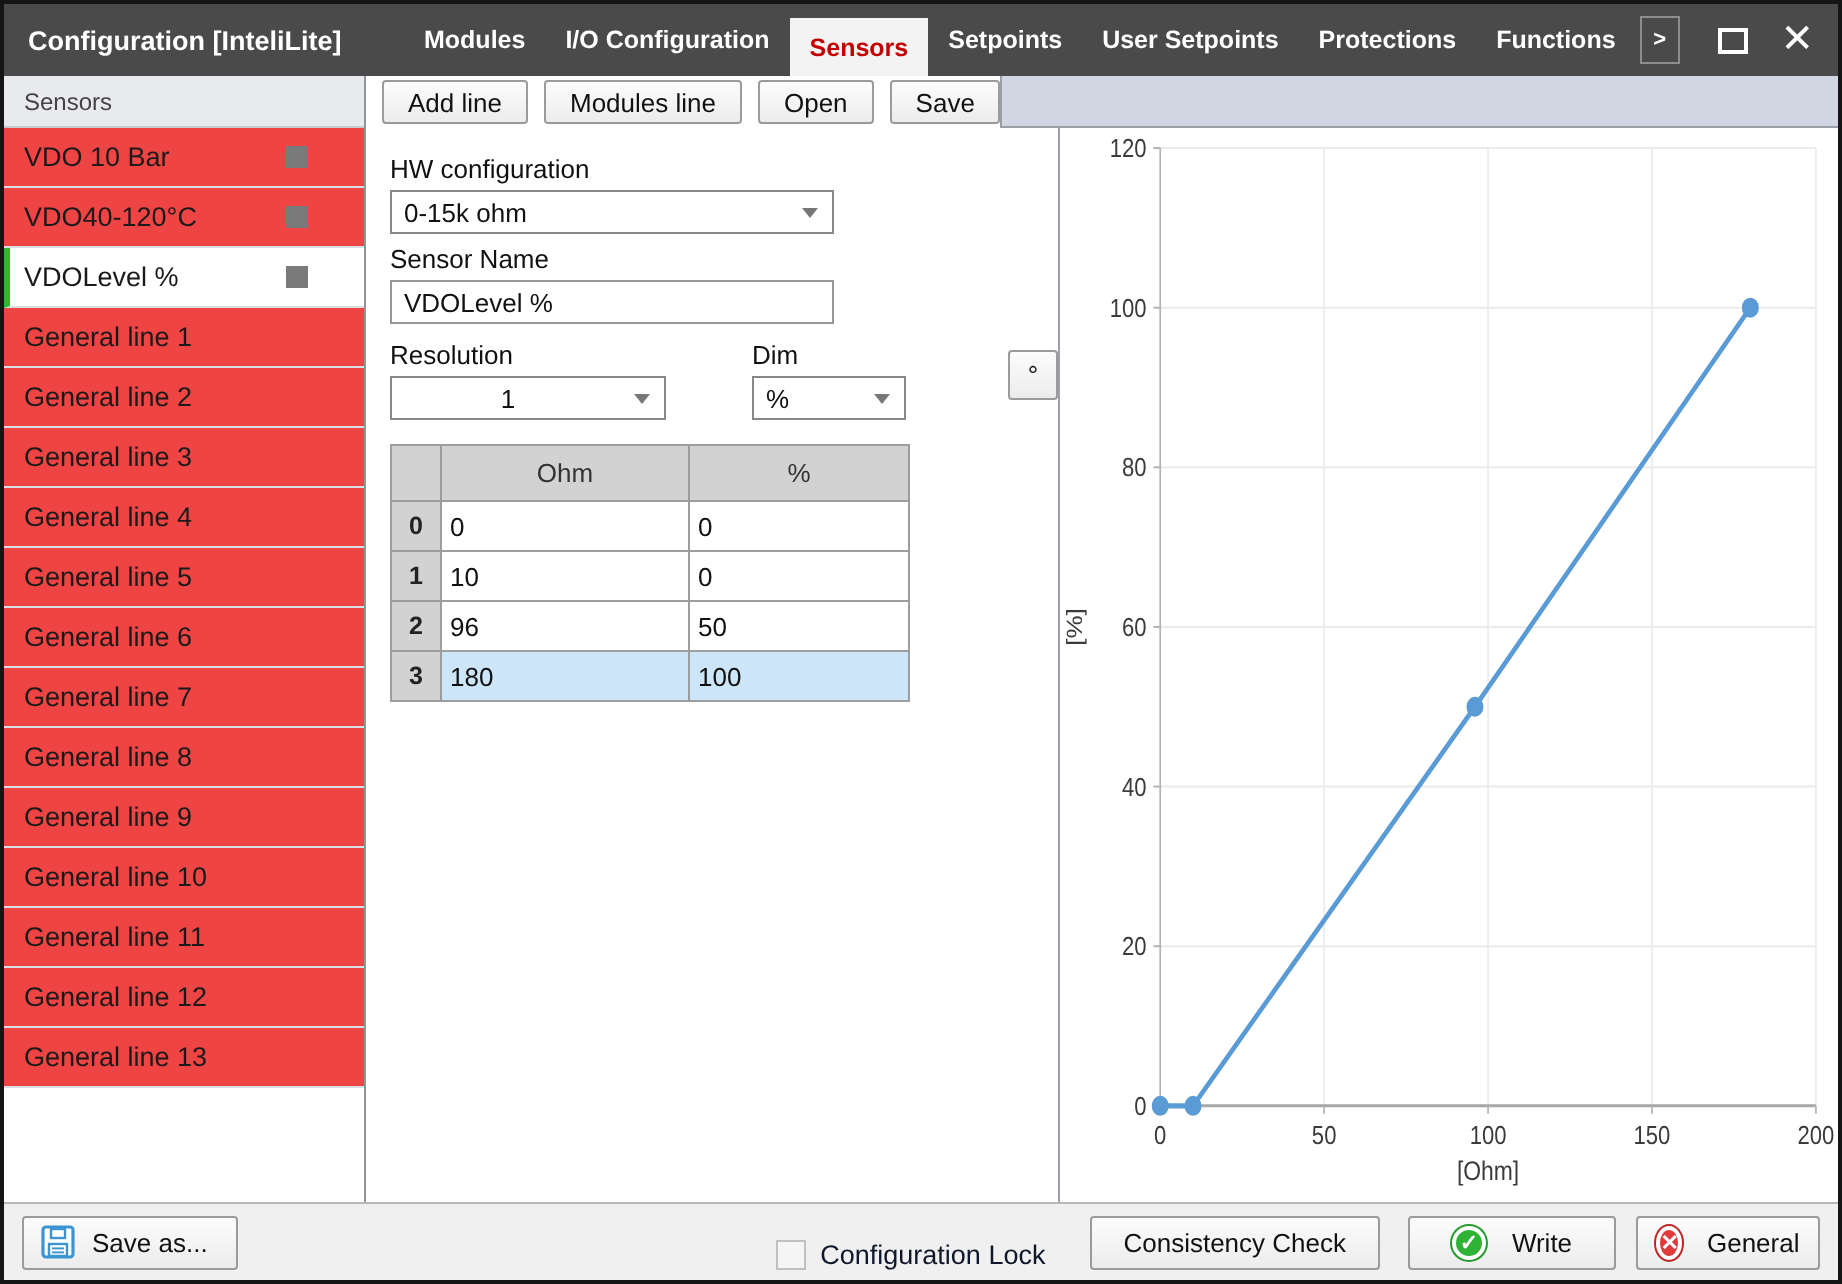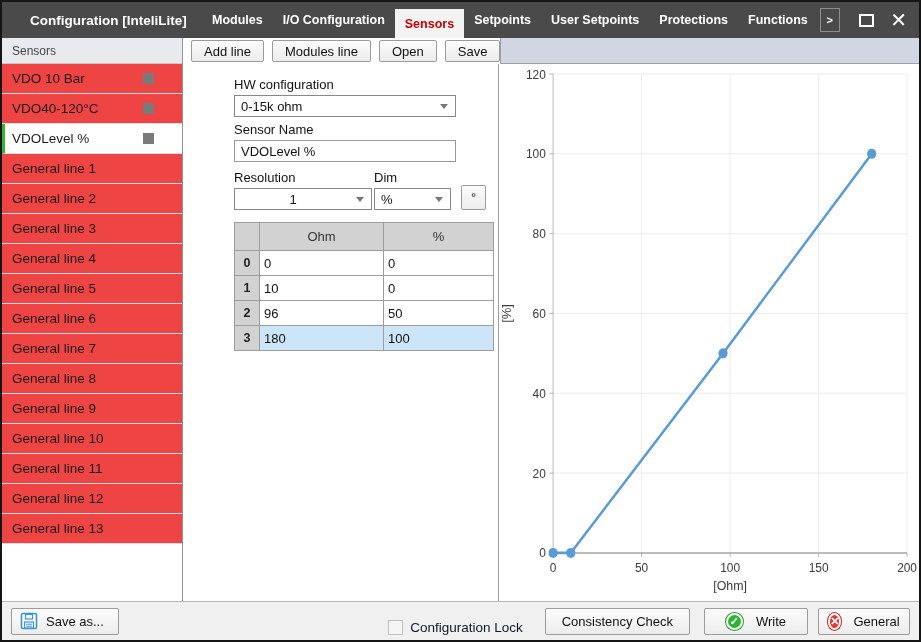--- a/index.html
+++ b/index.html
@@ -3,21 +3,21 @@
 <meta charset="utf-8">
 <style>
   * { box-sizing: border-box; }
   body { margin:0; font-family:"Liberation Sans", sans-serif; background:#888; }
   .window { width:921px; height:642px; border:2px solid #151515; background:#fff;
             display:flex; flex-direction:column; }
 
   
   .titlebar { flex:0 0 36px; background:#4a4a4a; display:flex; align-items:stretch; }
   .title { flex:0 0 200px; color:#fff; font-size:13.5px; font-weight:bold;
-           display:flex; align-items:center; padding-left:28px; }
+           display:flex; align-items:center; padding-left:12px; }
   .tabs { display:flex; align-items:stretch; }
   .tab { color:#fff; font-size:12.5px; font-weight:bold; padding:0 10px;
          display:flex; align-items:center; cursor:default; white-space:nowrap; }
   .tab.active { background:#f3f3f3; color:#c40000; margin-top:7px; }
   .overflow-btn { width:20px; height:24px; margin:6px 0 0 2px; border:1px solid #8d8d8d;
                   color:#fff; font-size:11px; font-weight:bold; display:flex;
                   align-items:center; justify-content:center; }
   .win-controls { margin-left:auto; display:flex; align-items:center; gap:16px; padding-right:12px; }
   .max-icon { width:15px; height:13px; border:2px solid #fff; display:inline-block; }
   .close-icon { color:#fff; font-size:20px; line-height:1; }
@@ -38,32 +38,32 @@
   .toolbar-row { flex:0 0 26px; display:flex; }
   .toolbar-left { flex:0 0 277px; background:#fff; display:flex; align-items:flex-start;
                   gap:8px; padding:2px 0 0 8px; }
   .toolbar-right { flex:1; background:#d2d5e2; border-left:1px solid #9aa0a6;
                    border-bottom:1px solid #9aa0a6; }
   .btn { background:linear-gradient(#fcfcfc,#ececec); border:1px solid #9b9b9b;
          border-radius:2px; font-size:13px; color:#111; height:22px; padding:0 12px;
          display:inline-flex; align-items:center; justify-content:center;
          font-family:"Liberation Sans", sans-serif; white-space:nowrap; }
 
-  .content-body { flex:1 1 auto; display:flex; min-height:0;margin-left:39px; }
+  .content-body { flex:1 1 auto; display:flex; min-height:0; }
   .form-panel { flex:0 0 277px; border-right:1px solid #9aa0a6; padding:8px 0 0 12px; background:#fff; }
   .field-label { font-size:13px; color:#111; margin:5px 0 3px; }
   .select { width:222px; height:22px; border:1px solid #888; background:#fff;
             display:flex; align-items:center; padding:0 20px 0 6px; font-size:13px;
             color:#111; position:relative; }
   .select .tri { position:absolute; right:7px; top:8px; width:0; height:0;
                  border-left:4px solid transparent; border-right:4px solid transparent;
                  border-top:5px solid #777; }
   .textbox { width:222px; height:22px; border:1px solid #999; font-size:13px;
              padding:0 6px; color:#111; font-family:"Liberation Sans", sans-serif; }
-  .res-dim-row { display:flex; align-items:flex-end; margin-top:3px; }
+  .res-dim-row { display:flex; align-items:center; margin-top:3px;gap:41px; }
   .col-res { width:140px; }
   .col-res .select { width:138px; justify-content:center; padding-left:0; }
   .col-dim { width:77px; }
   .col-dim .select { width:77px; }
   .deg-btn { width:25px; height:25px; margin-left:10px; padding:0; font-size:13px; }
 
   table.grid { border-collapse:collapse; margin-top:12px; font-size:13px; }
   .grid th, .grid td { border:1px solid #9d9d9d; }
   .grid th { background:#d2d2d2; color:#333; font-weight:normal; height:28px; }
   .grid th.corner { width:25px; }

